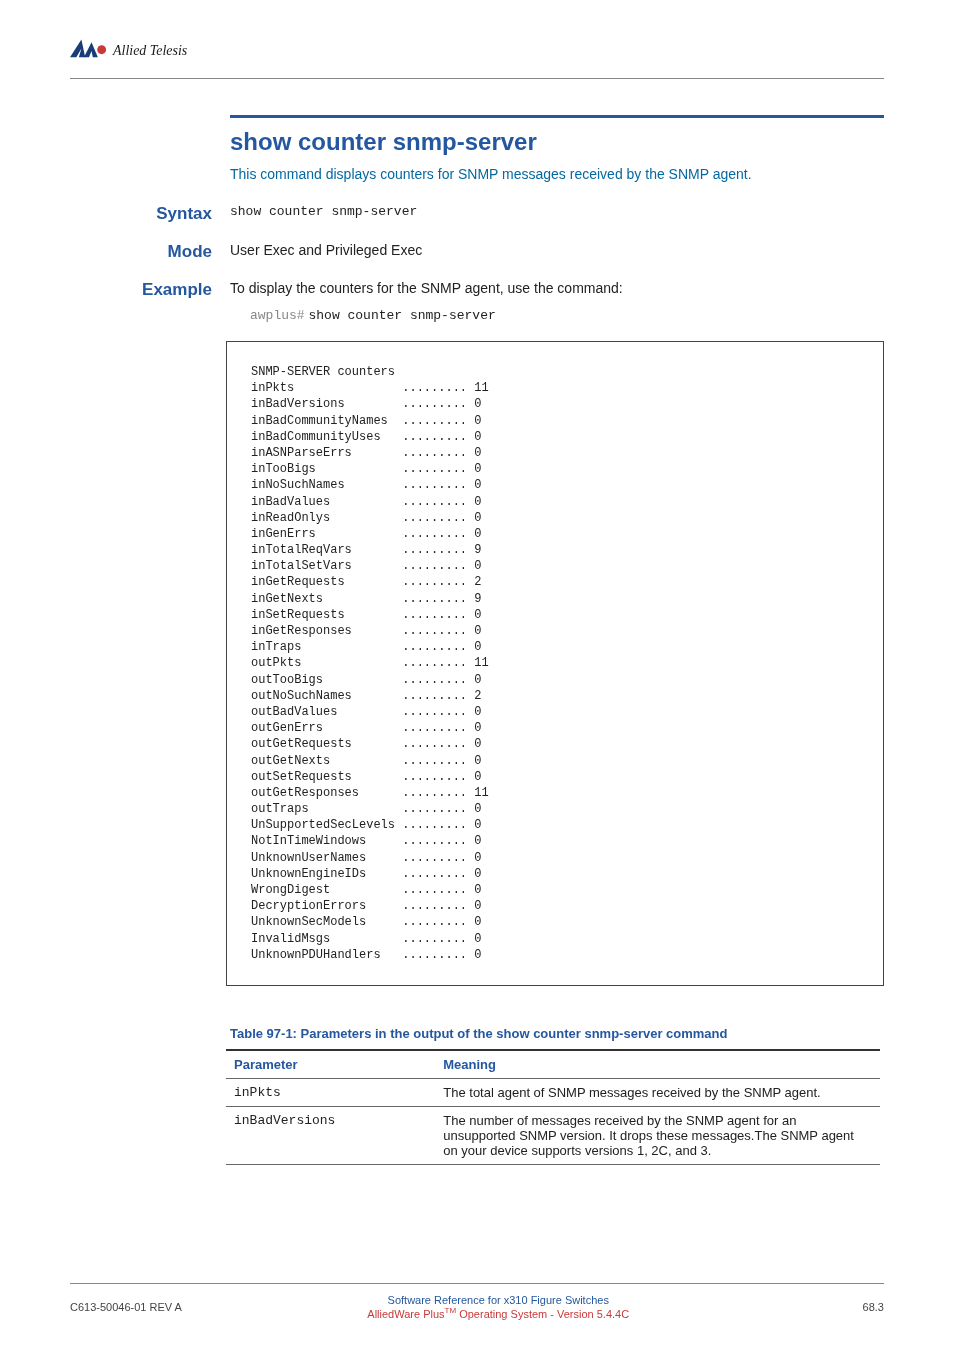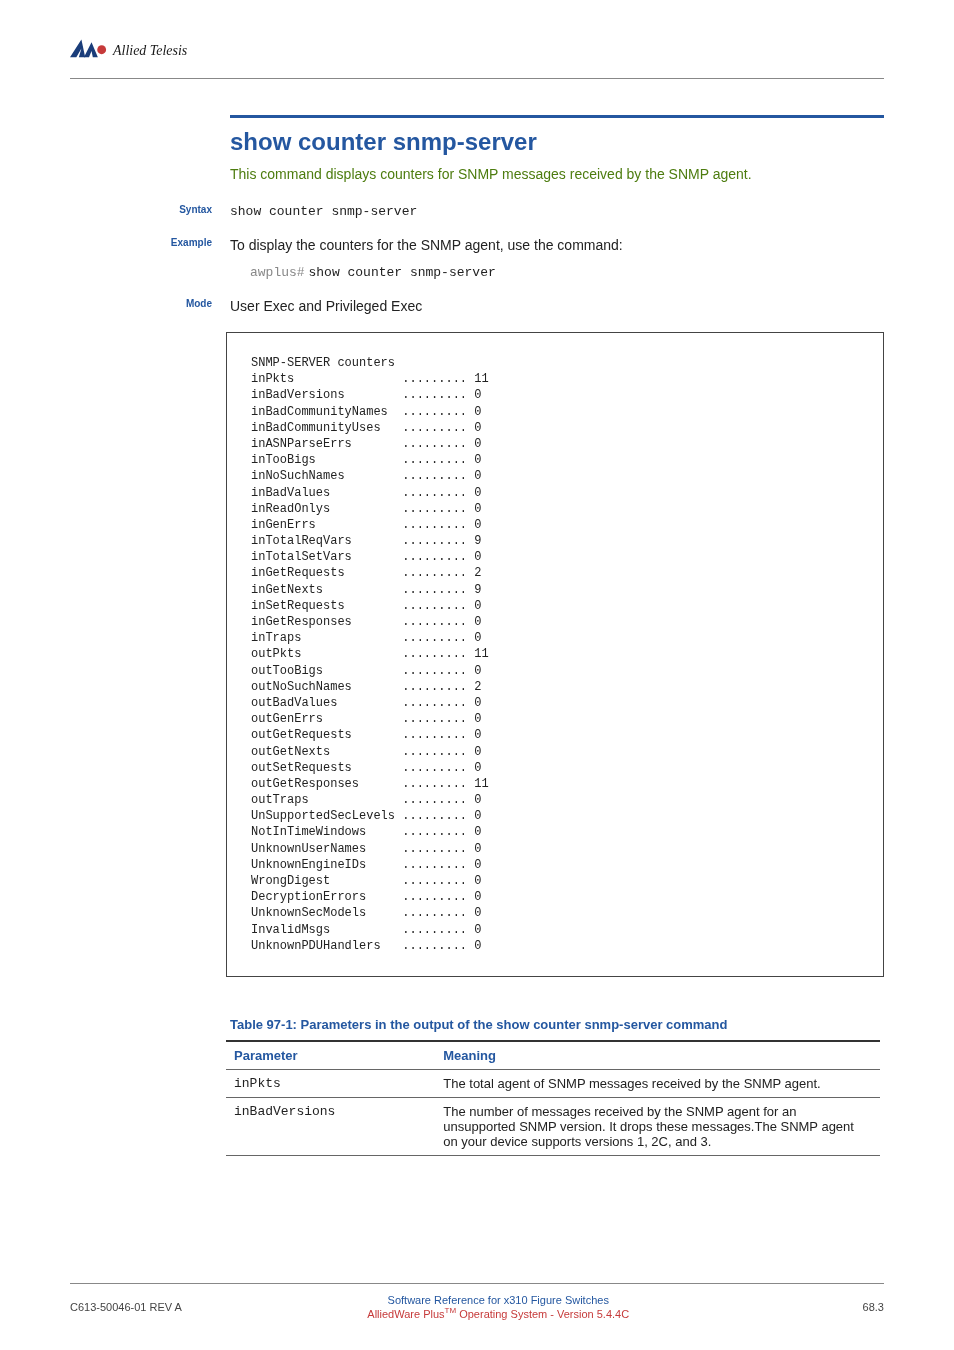--- a/index.html
+++ b/index.html
@@ -22,30 +22,30 @@
   .logo-svg { width: 190px; height: 30px; }
   .header-rule { border: none; border-top: 1px solid #888; margin-top: 8px; }
   .content-area { margin-left: 160px; margin-top: 36px; }
   .thick-rule {
     border: none;
     border-top: 3px solid #2457a0;
     width: 100%;
     margin-bottom: 10px;
   }
   h2.cmd-title { color: #2457a0; font-size: 24px; font-weight: 700; margin-bottom: 10px; }
-  .intro { margin-bottom: 22px; font-size: 14px; color: #4d7c0f; }
+  .intro { margin-bottom: 22px; font-size: 14px; color: #0369a1; }
   .row { display: flex; margin-bottom: 18px; }
   .row-label {
     width: 160px;
     margin-left: -160px;
     text-align: right;
     padding-right: 18px;
     color: #2457a0;
     font-weight: 700;
-    font-size: 10px;
+    font-size: 17px;
     flex-shrink: 0;
   }
   .row-body { flex: 1; font-size: 14px; color: #222; }
   .mono { font-family: "Courier New", monospace; font-size: 13px; }
   .cmd-line { margin-top: 10px; margin-left: 20px; }
   .prompt { color: #888; font-family: "Courier New", monospace; font-size: 13px; }
   .fig-caption { color: #2457a0; font-weight: 700; font-size: 13px; margin-bottom: 10px; }
   .output-box {
     border: 1px solid #444;
     padding: 22px 24px;
@@ -111,33 +111,33 @@
   <hr class="thick-rule">
   <h2 class="cmd-title">show counter snmp-server</h2>
   <p class="intro">This command displays counters for SNMP messages received by the SNMP agent.</p>
 
   <div class="row">
     <div class="row-label">Syntax</div>
     <div class="row-body mono">show counter snmp-server</div>
   </div>
 
   <div class="row">
+    <div class="row-label">Mode</div>
+    <div class="row-body">User Exec and Privileged Exec</div>
+  </div>
+
+  <div class="row">
     <div class="row-label">Example</div>
     <div class="row-body">
       <span>To display the counters for the SNMP agent, use the command:</span>
       <div class="cmd-line">
         <span class="prompt">awplus#</span>
         <span class="mono">show counter snmp-server</span>
       </div>
     </div>
-  </div>
-
-  <div class="row">
-    <div class="row-label">Mode</div>
-    <div class="row-body">User Exec and Privileged Exec</div>
   </div>
 
 
   <div class="output-box" id="output-box">SNMP-SERVER counters
 inPkts               ......... 11
 inBadVersions        ......... 0
 inBadCommunityNames  ......... 0
 inBadCommunityUses   ......... 0
 inASNParseErrs       ......... 0
 inTooBigs            ......... 0

